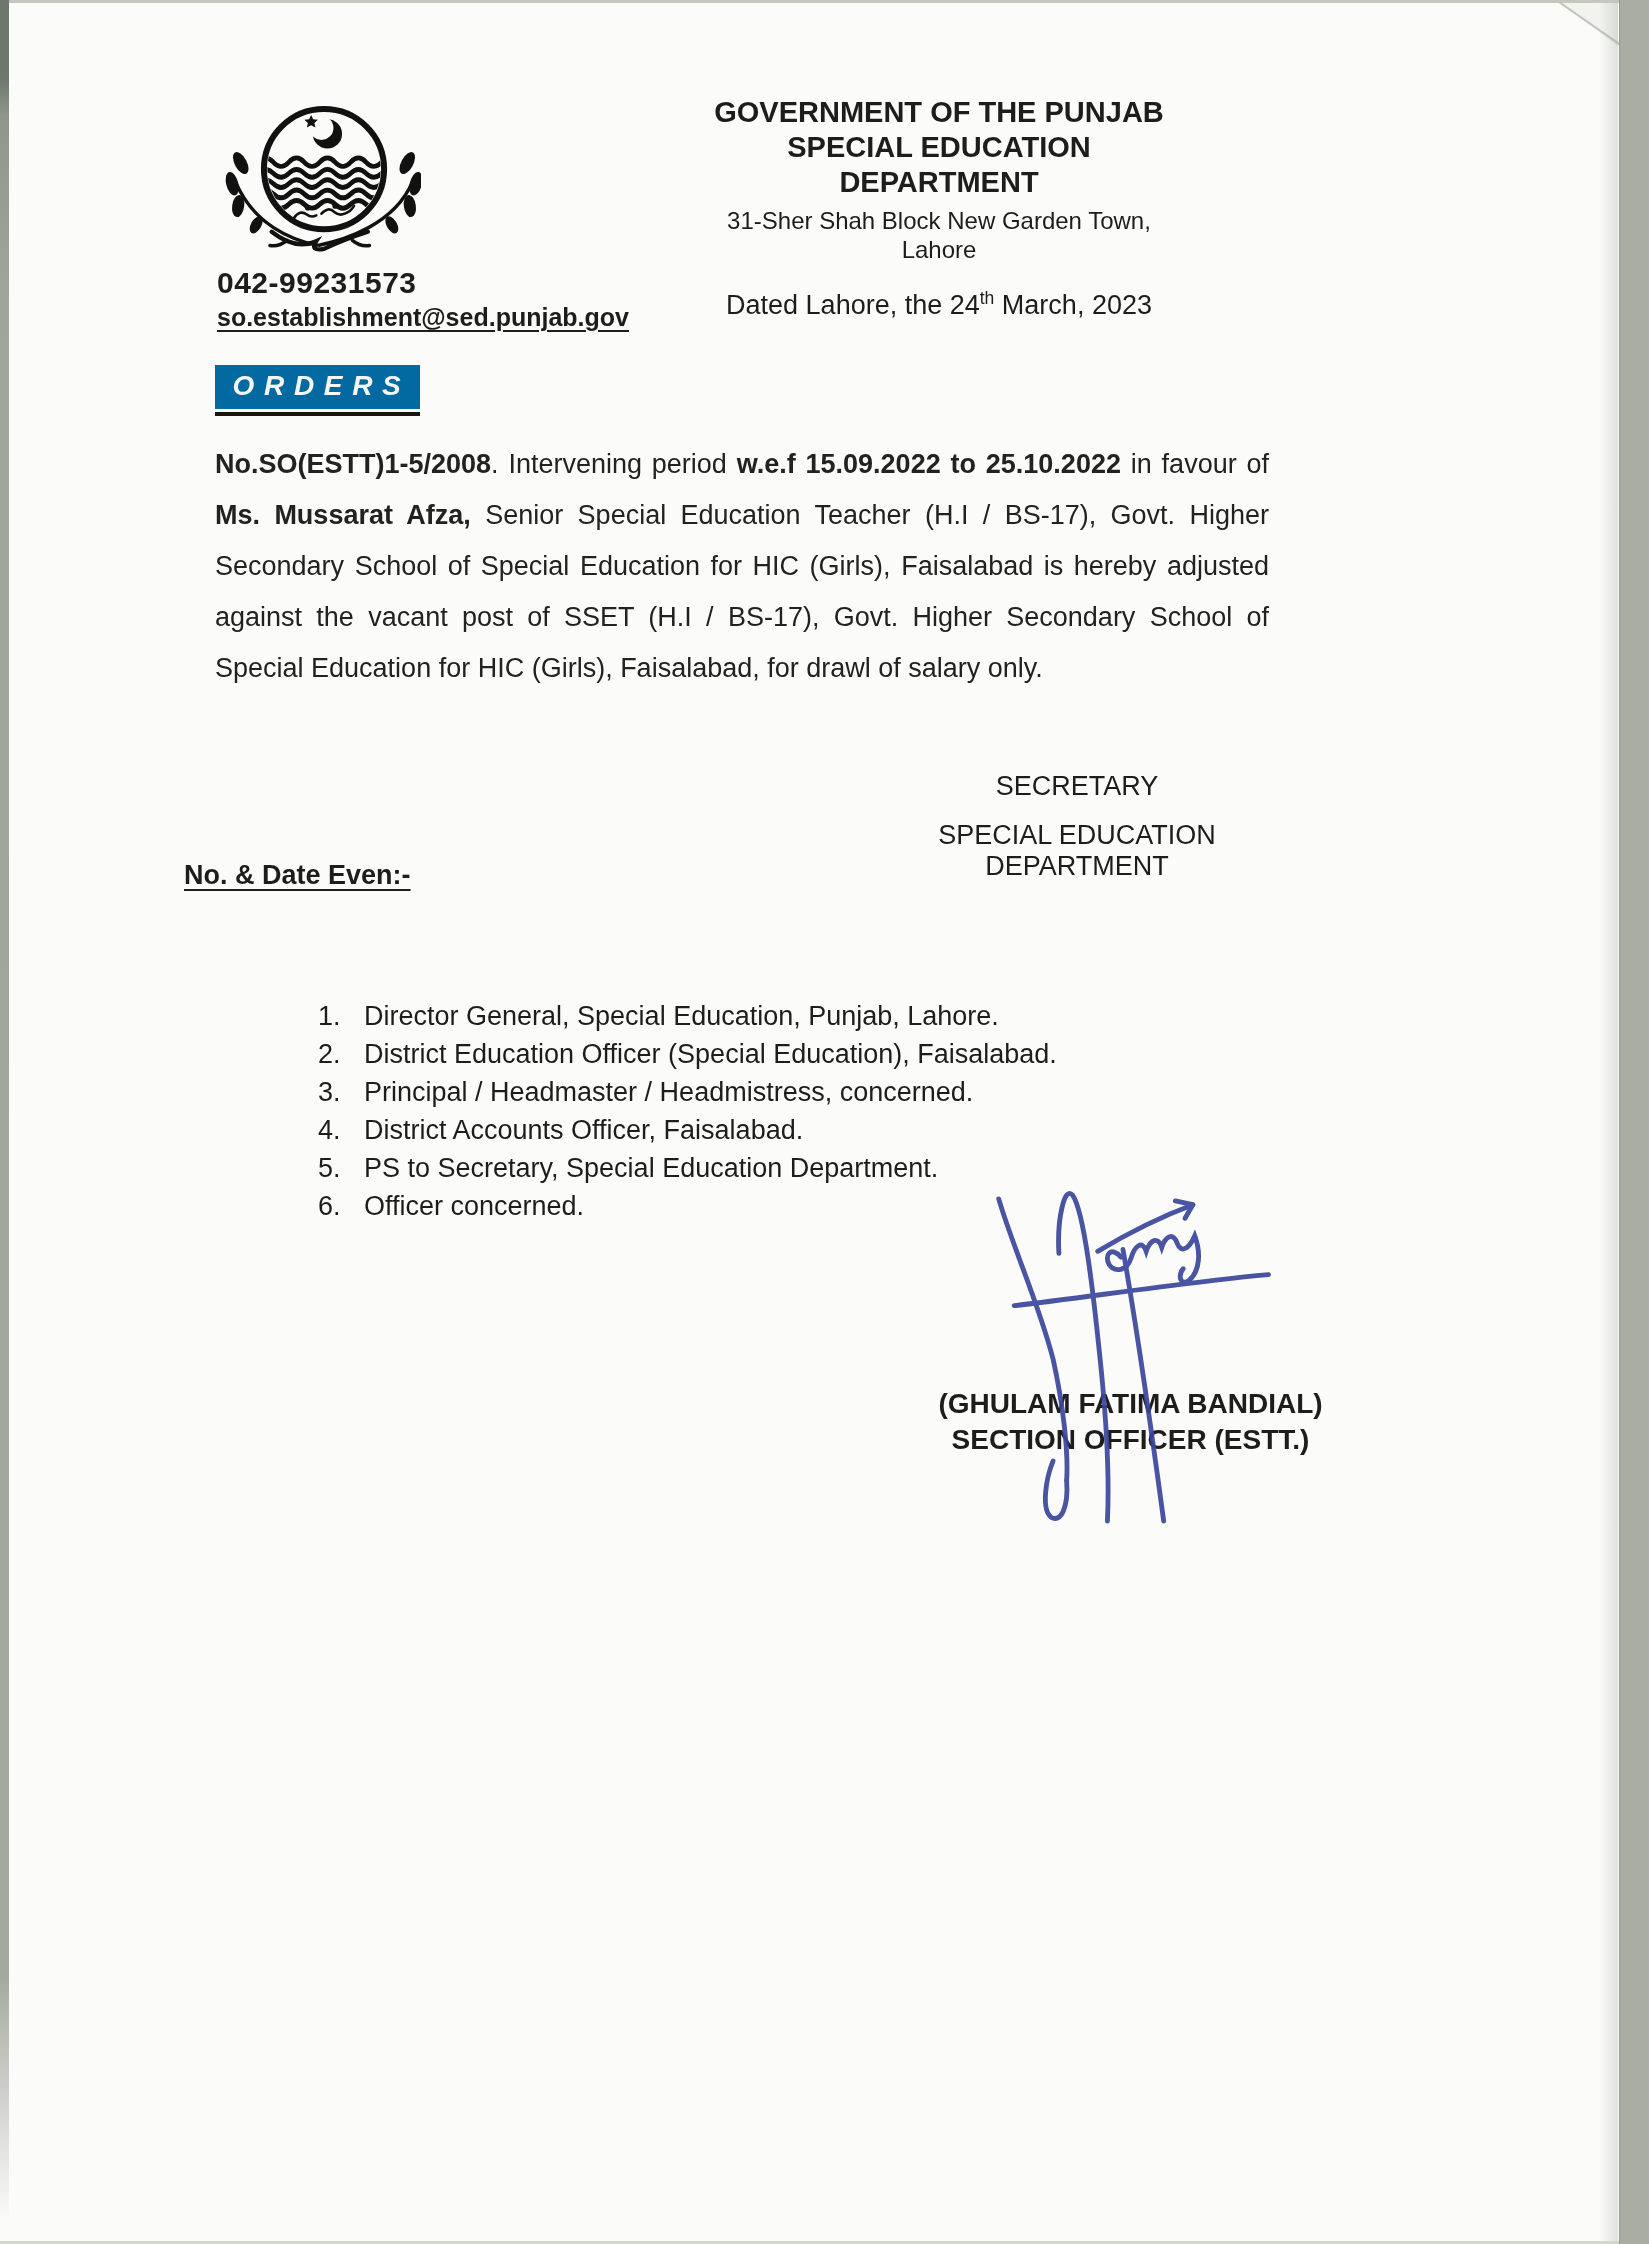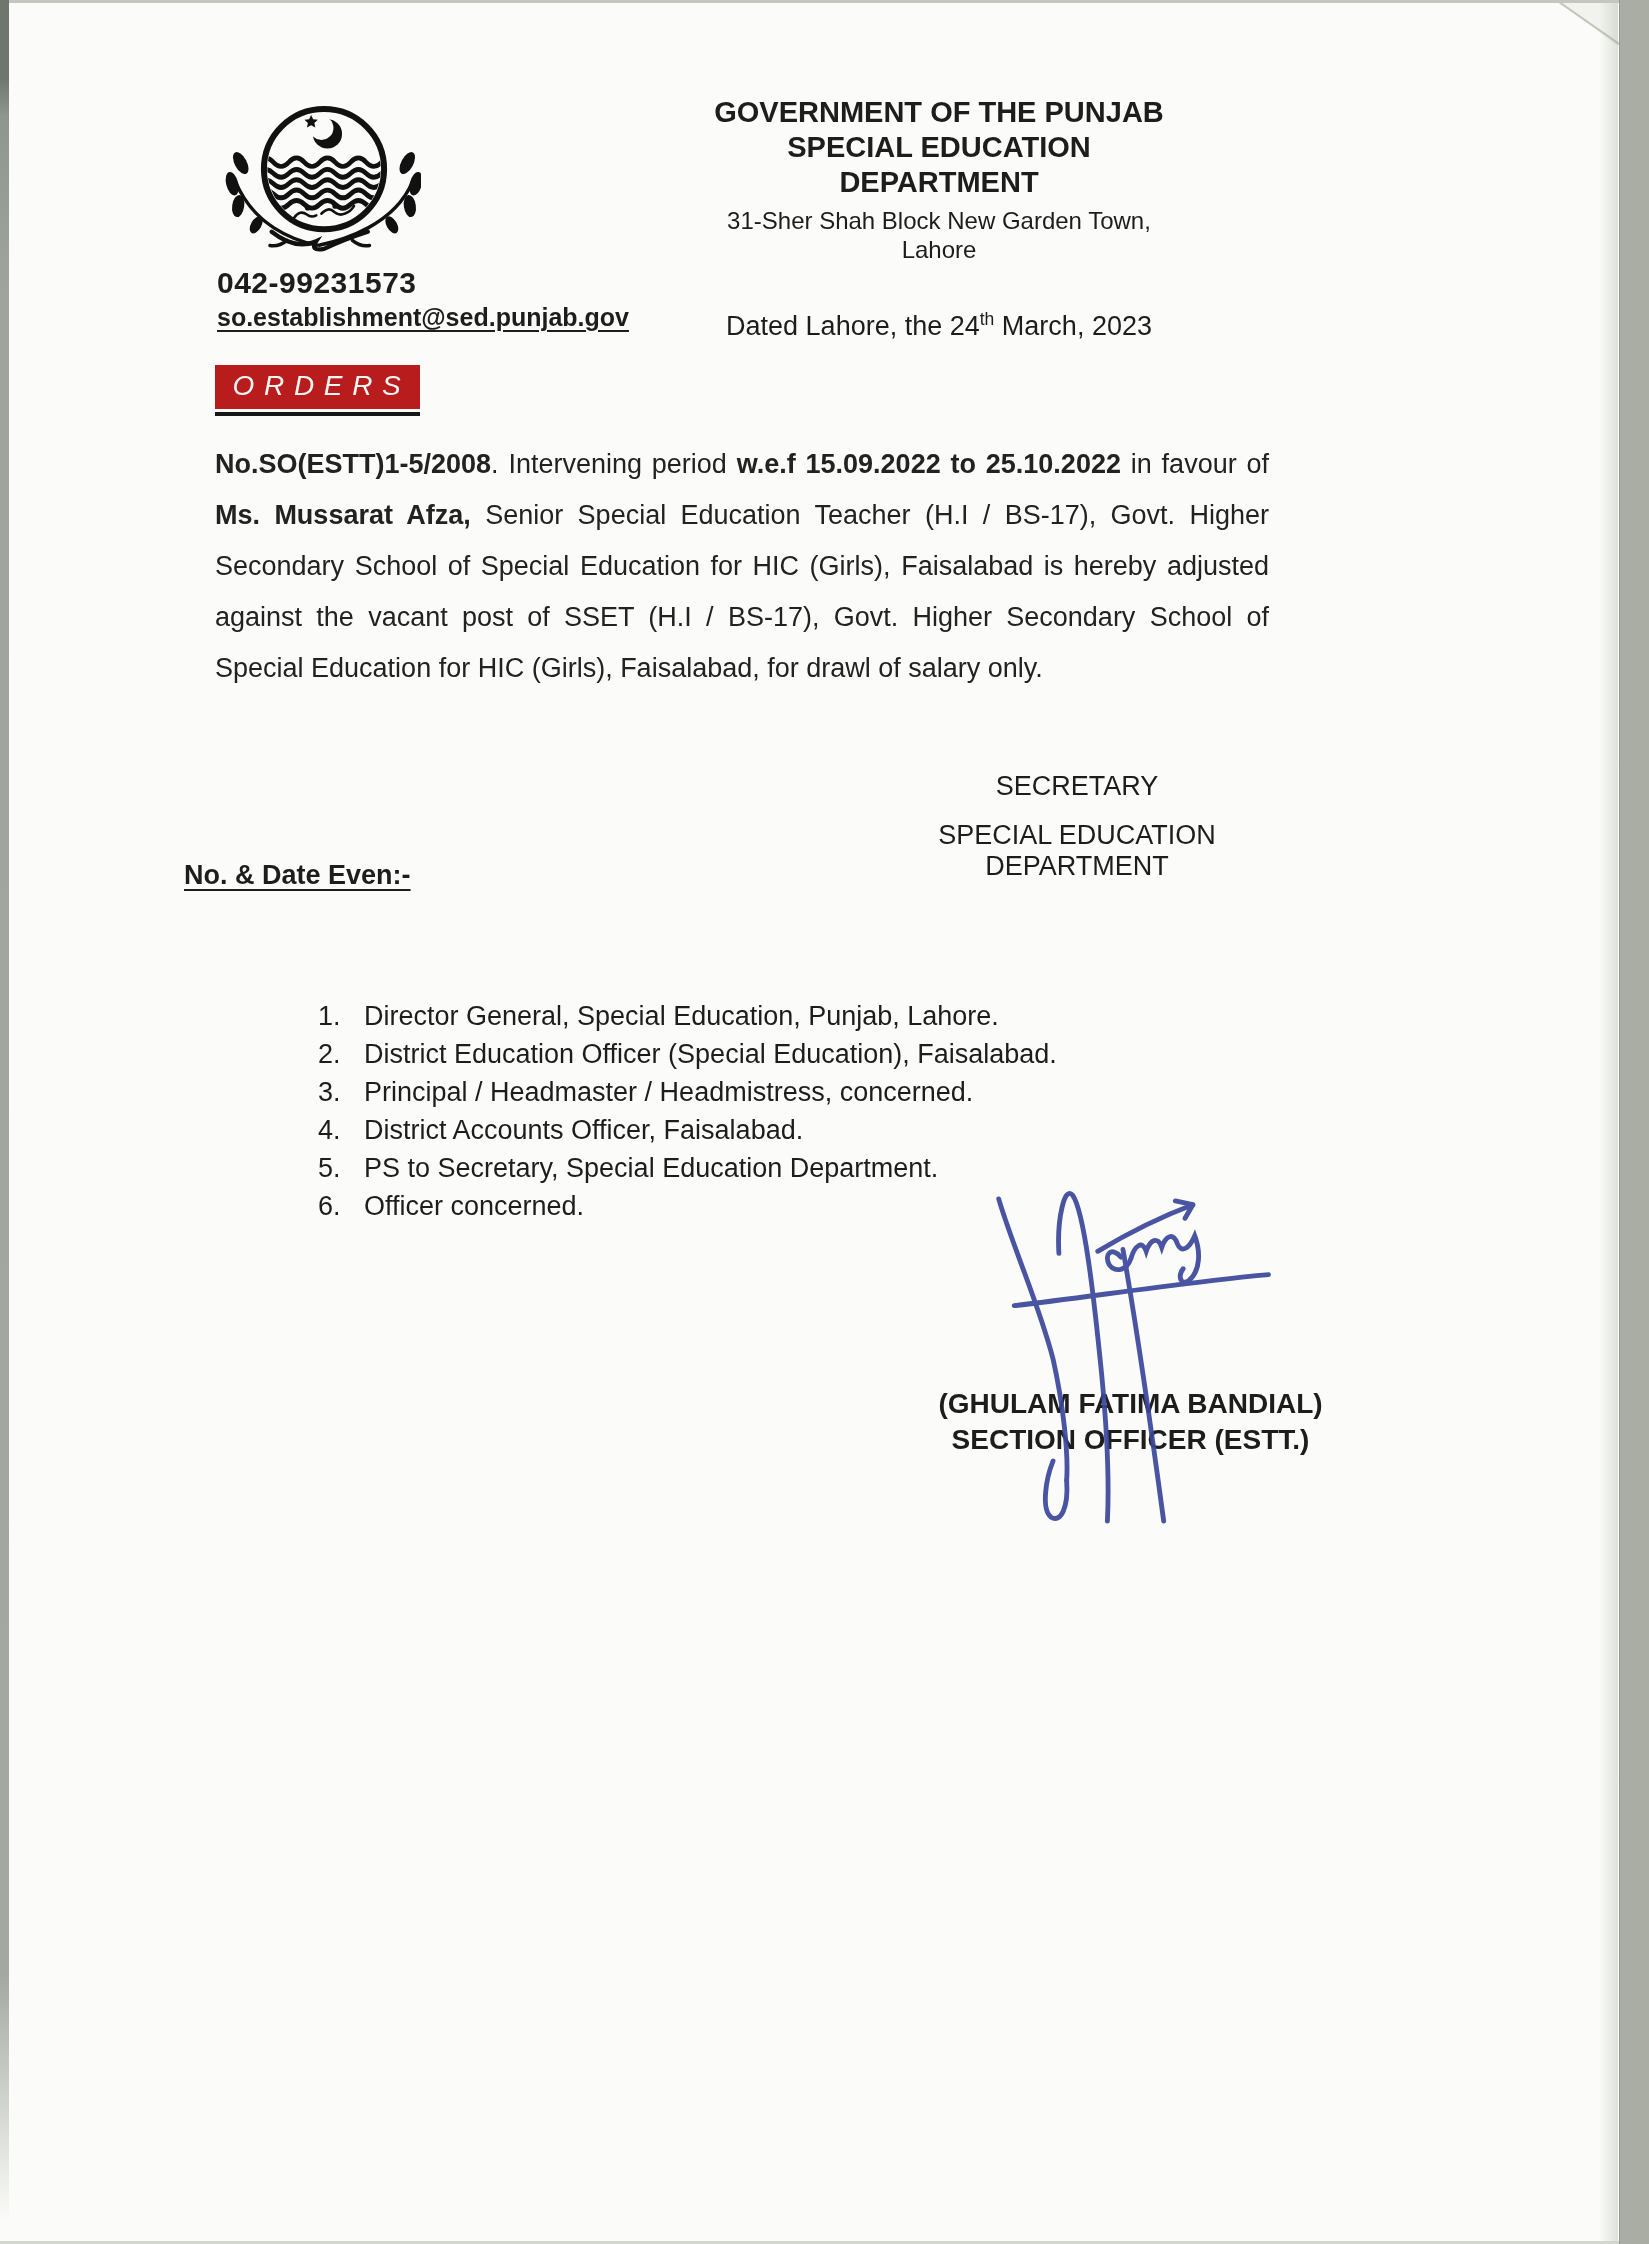--- a/index.html
+++ b/index.html
@@ -26,27 +26,27 @@
   .dogear-fill{left:1558px;top:0;width:60px;height:47px;
     background:#f2f3ee;clip-path:polygon(0 0,100% 0,100% 100%);}
 
   
   .contact-phone{left:217px;top:266px;font-size:30px;font-weight:bold;letter-spacing:0.5px;}
   .contact-email{left:217px;top:303px;font-size:25px;font-weight:bold;
     text-decoration:underline;text-decoration-thickness:1.9px;text-underline-offset:3.9px;}
   .letterhead{left:689px;top:95px;width:500px;text-align:center;}
   .lh-1,.lh-2{font-size:29px;font-weight:bold;line-height:35px;}
   .lh-addr{font-size:24px;line-height:29px;margin-top:5.8px;}
-  .lh-date{font-size:27px;margin-top:45px;}
+  .lh-date{font-size:27px;margin-top:24px;}
   .lh-date sup{font-size:17.5px;}
 
   
   .orders-wrap{left:215px;top:365px;display:inline-block;padding-bottom:2.9px;border-bottom:4.9px solid #161616;}
-  .orders-box{display:inline-block;background:#b91c1c;color:#f6f6f4;
-    font-size:28px;font-weight:normal;font-style:italic;letter-spacing:9.7px;
+  .orders-box{display:inline-block;background:#0369a1;color:#f6f6f4;
+    font-size:28px;font-weight:bold;font-style:italic;letter-spacing:9.7px;
     padding:4.9px 9.7px 6.8px 17.5px;}
 
   
   .bodytext{left:215px;top:439px;width:1054px;font-size:27px;line-height:51px;
     text-align:justify;color:#222;}
 
   .sec-block{left:854px;top:771px;width:446px;text-align:center;}
   .sec-title{font-size:27px;font-weight:normal;}
   .sec-dept{font-size:27px;margin-top:17.5px;}
 

